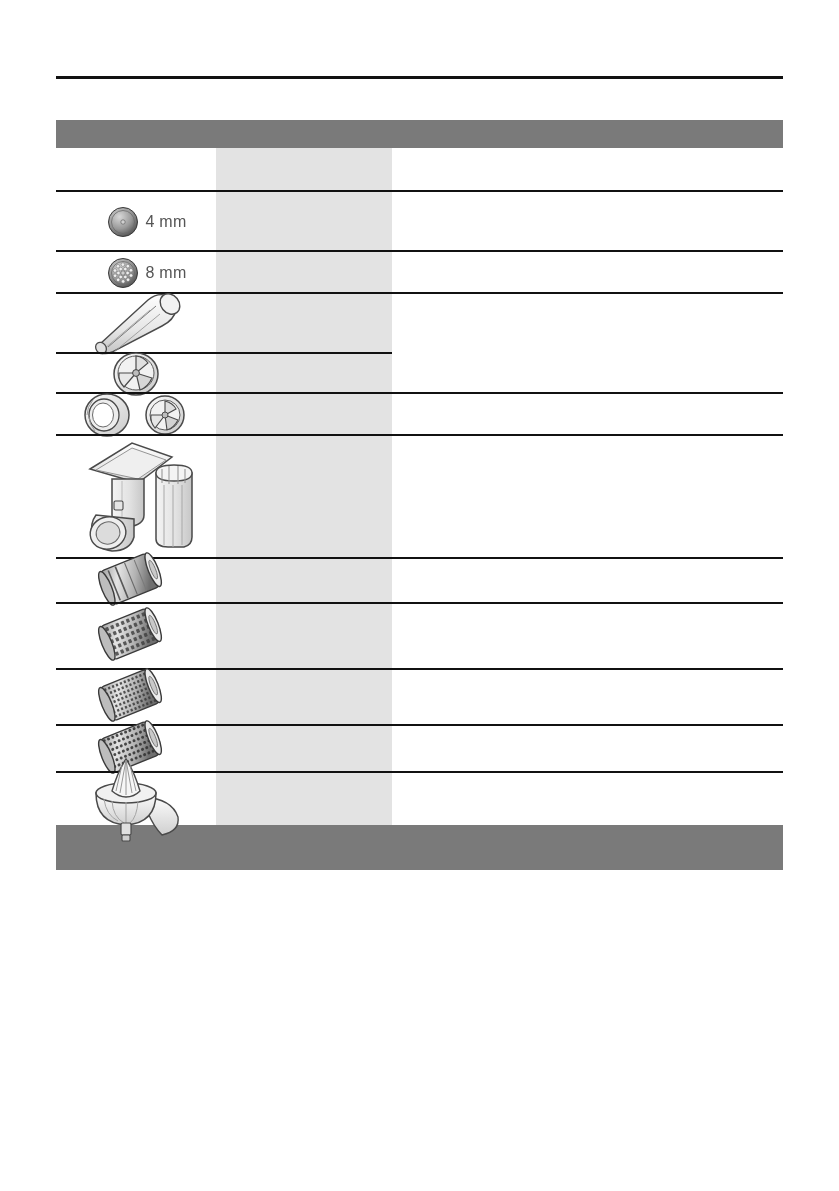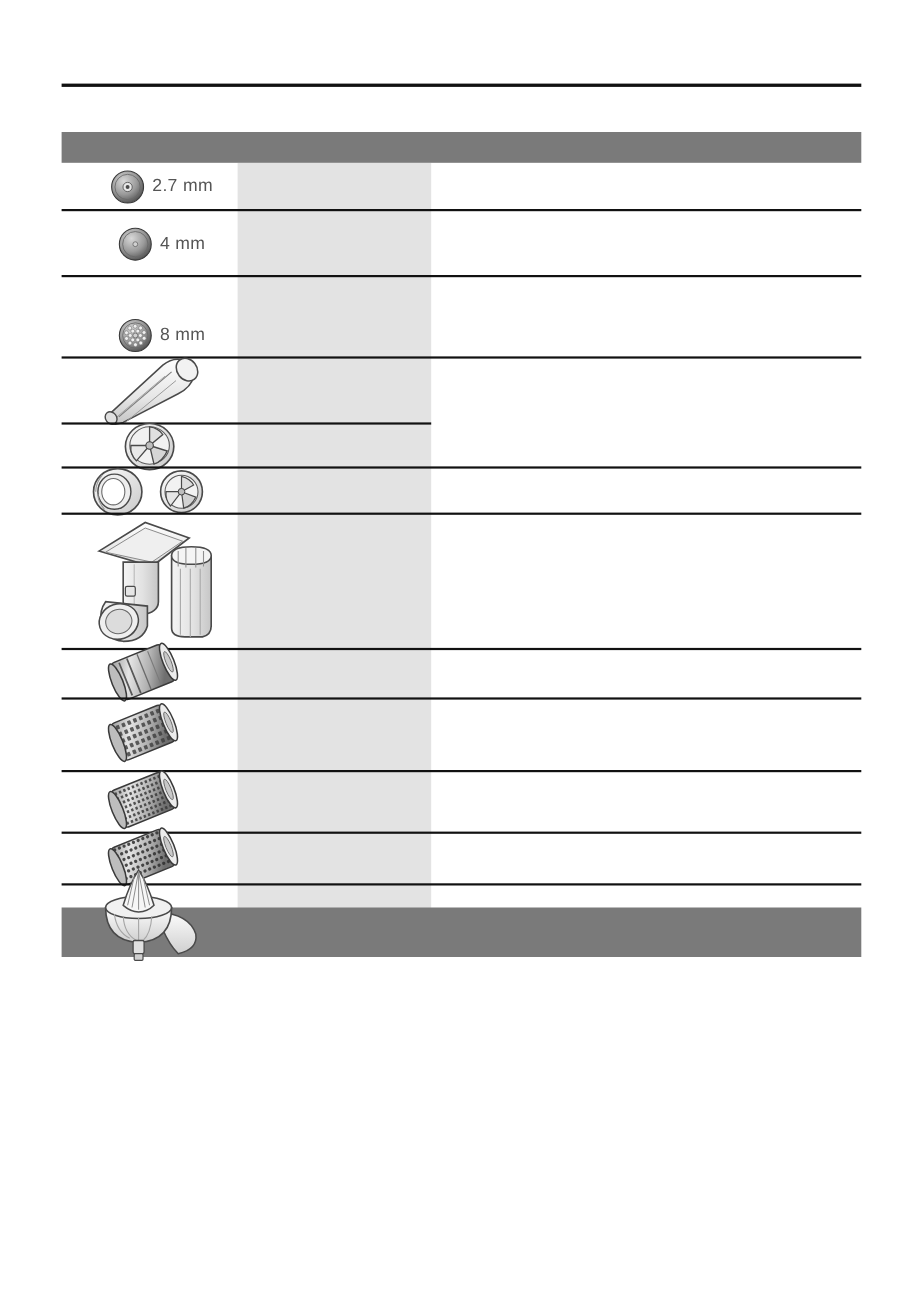--- a/index.html
+++ b/index.html
@@ -187,40 +187,20 @@
     <div class="col-band"></div>
 
     <div class="table-head">
       <div class="head-cell c1"></div>
       <div class="head-cell c2"></div>
       <div class="head-cell c3"></div>
     </div>
 
     <div class="rows" id="rows-container">
         <div class="acc-row sep-full" style="height: 44px;">
-          <div class="cell-icon">
-            <div class="art with-label">
-              <span>
-                <svg width="32" height="32" viewBox="0 0 32 32" xmlns="http://www.w3.org/2000/svg">
-                  <defs>
-                    <radialGradient id="dg1" cx="38%" cy="32%" r="75%">
-                      <stop offset="0%" stop-color="#d8d8d8"></stop>
-                      <stop offset="55%" stop-color="#9a9a9a"></stop>
-                      <stop offset="100%" stop-color="#4a4a4a"></stop>
-                    </radialGradient>
-                  </defs>
-                  <circle cx="16" cy="16" r="14.5" fill="url(#dg1)" stroke="#3a3a3a" stroke-width="1"></circle>
-                  <circle cx="16" cy="16" r="11.5" fill="none" stroke="#6a6a6a" stroke-width="0.8"></circle>
-                  <circle cx="16" cy="16" r="4.2" fill="#e8e8e8" stroke="#555" stroke-width="0.8"></circle>
-                  <circle cx="16" cy="16" r="1.8" fill="#4a4a4a"></circle>
-                </svg>
-              </span>
-              <span class="size-label">2.7 mm</span>
-            </div>
-          </div>
           <div class="cell-name"></div>
           <div class="cell-desc"></div>
         </div>
         <div class="acc-row sep-full" style="height: 60px;">
           <div class="cell-icon">
             <div class="art with-label">
               <span>
                 <svg width="32" height="32" viewBox="0 0 32 32" xmlns="http://www.w3.org/2000/svg">
                   <defs>
                     <radialGradient id="dg2" cx="38%" cy="32%" r="75%">
@@ -249,21 +229,21 @@
                   <circle cx="23.95" cy="13.29" r="0" fill="#efefef" stroke="#6b6b6b" stroke-width="0.5"></circle>
                   <circle cx="16" cy="16" r="2.2" fill="#d0d0d0" stroke="#555" stroke-width="0.6"></circle>
                 </svg>
               </span>
               <span class="size-label">4 mm</span>
             </div>
           </div>
           <div class="cell-name"></div>
           <div class="cell-desc"></div>
         </div>
-        <div class="acc-row sep-full" style="height: 42px; margin-top: 32px;">
+        <div class="acc-row sep-full" style="height: 42px;">
           <div class="cell-icon">
             <div class="art with-label">
               <span>
                 <svg width="32" height="32" viewBox="0 0 32 32" xmlns="http://www.w3.org/2000/svg">
                   <defs>
                     <radialGradient id="dg16" cx="38%" cy="32%" r="75%">
                       <stop offset="0%" stop-color="#d8d8d8"></stop>
                       <stop offset="55%" stop-color="#9a9a9a"></stop>
                       <stop offset="100%" stop-color="#4a4a4a"></stop>
                     </radialGradient>

